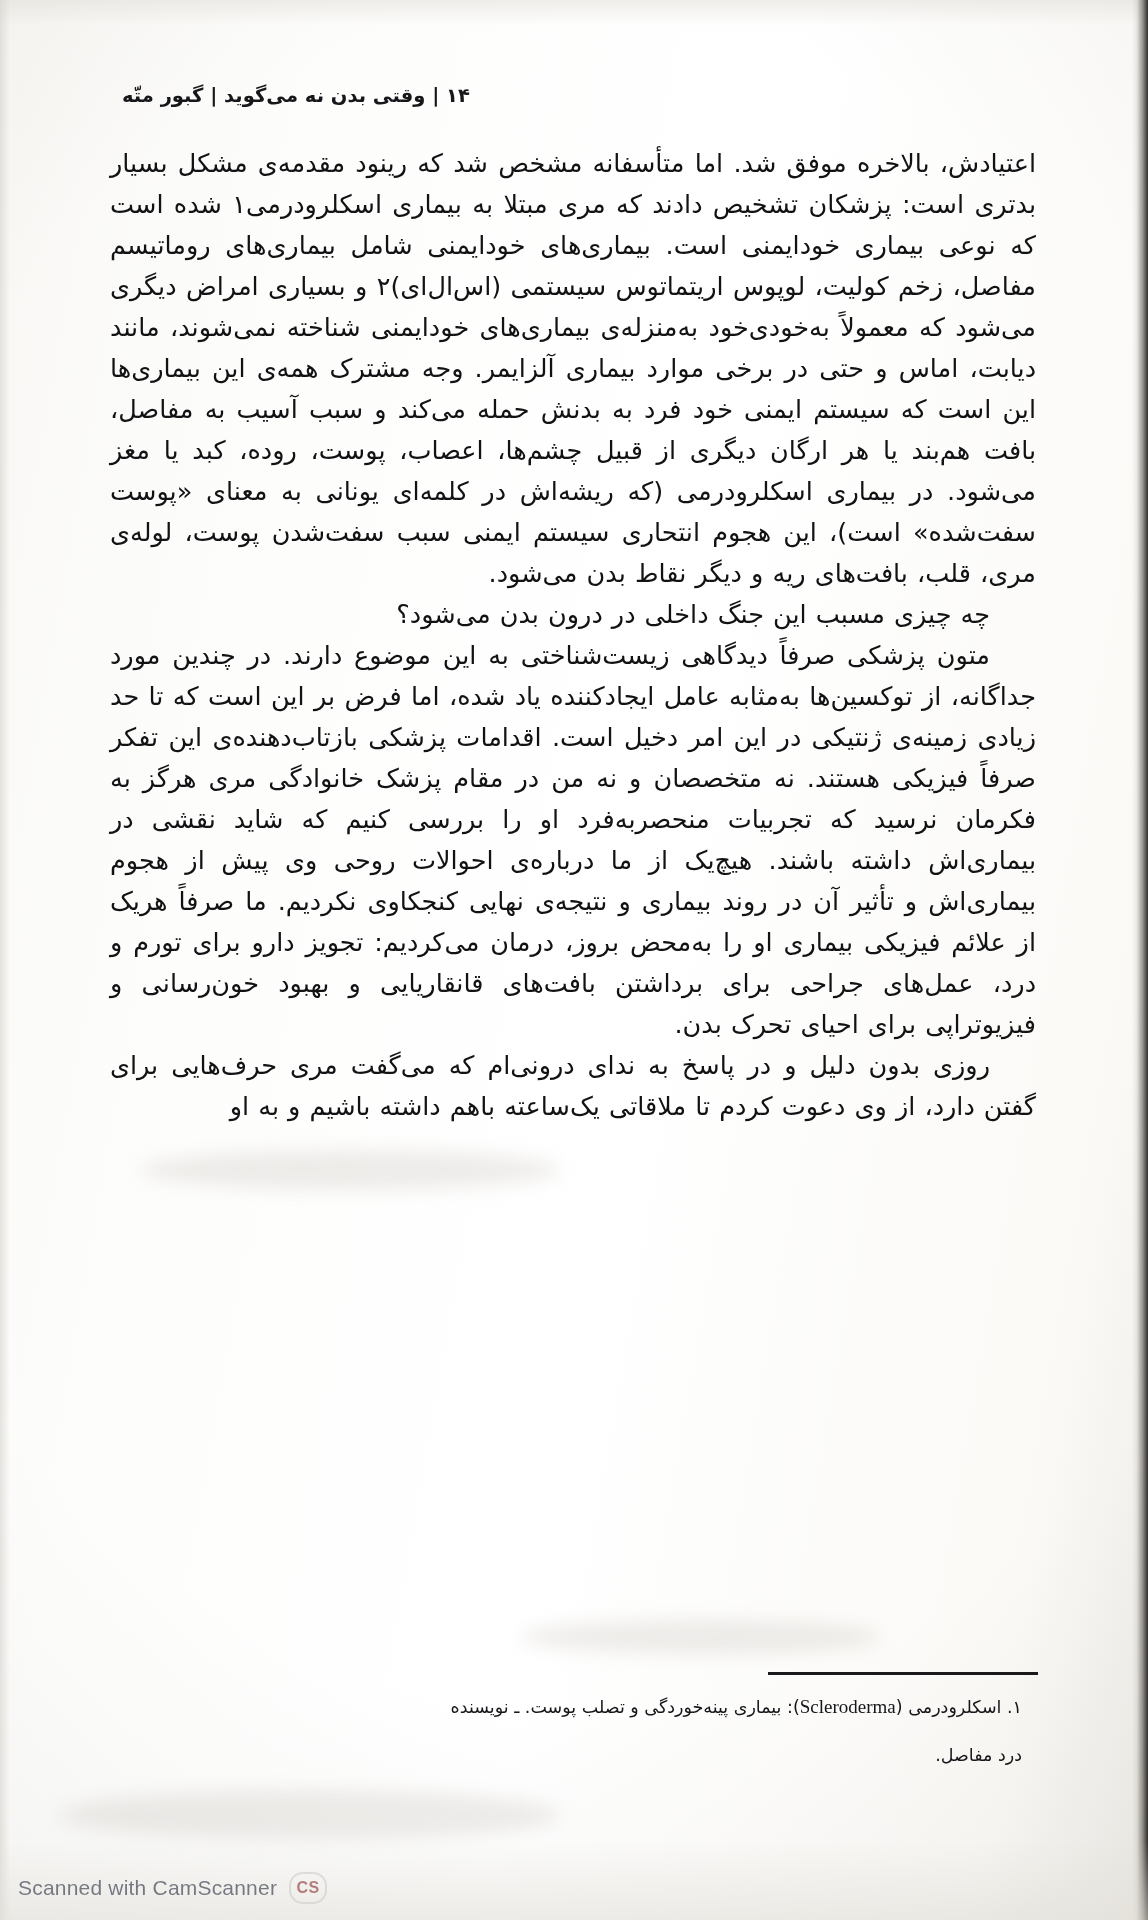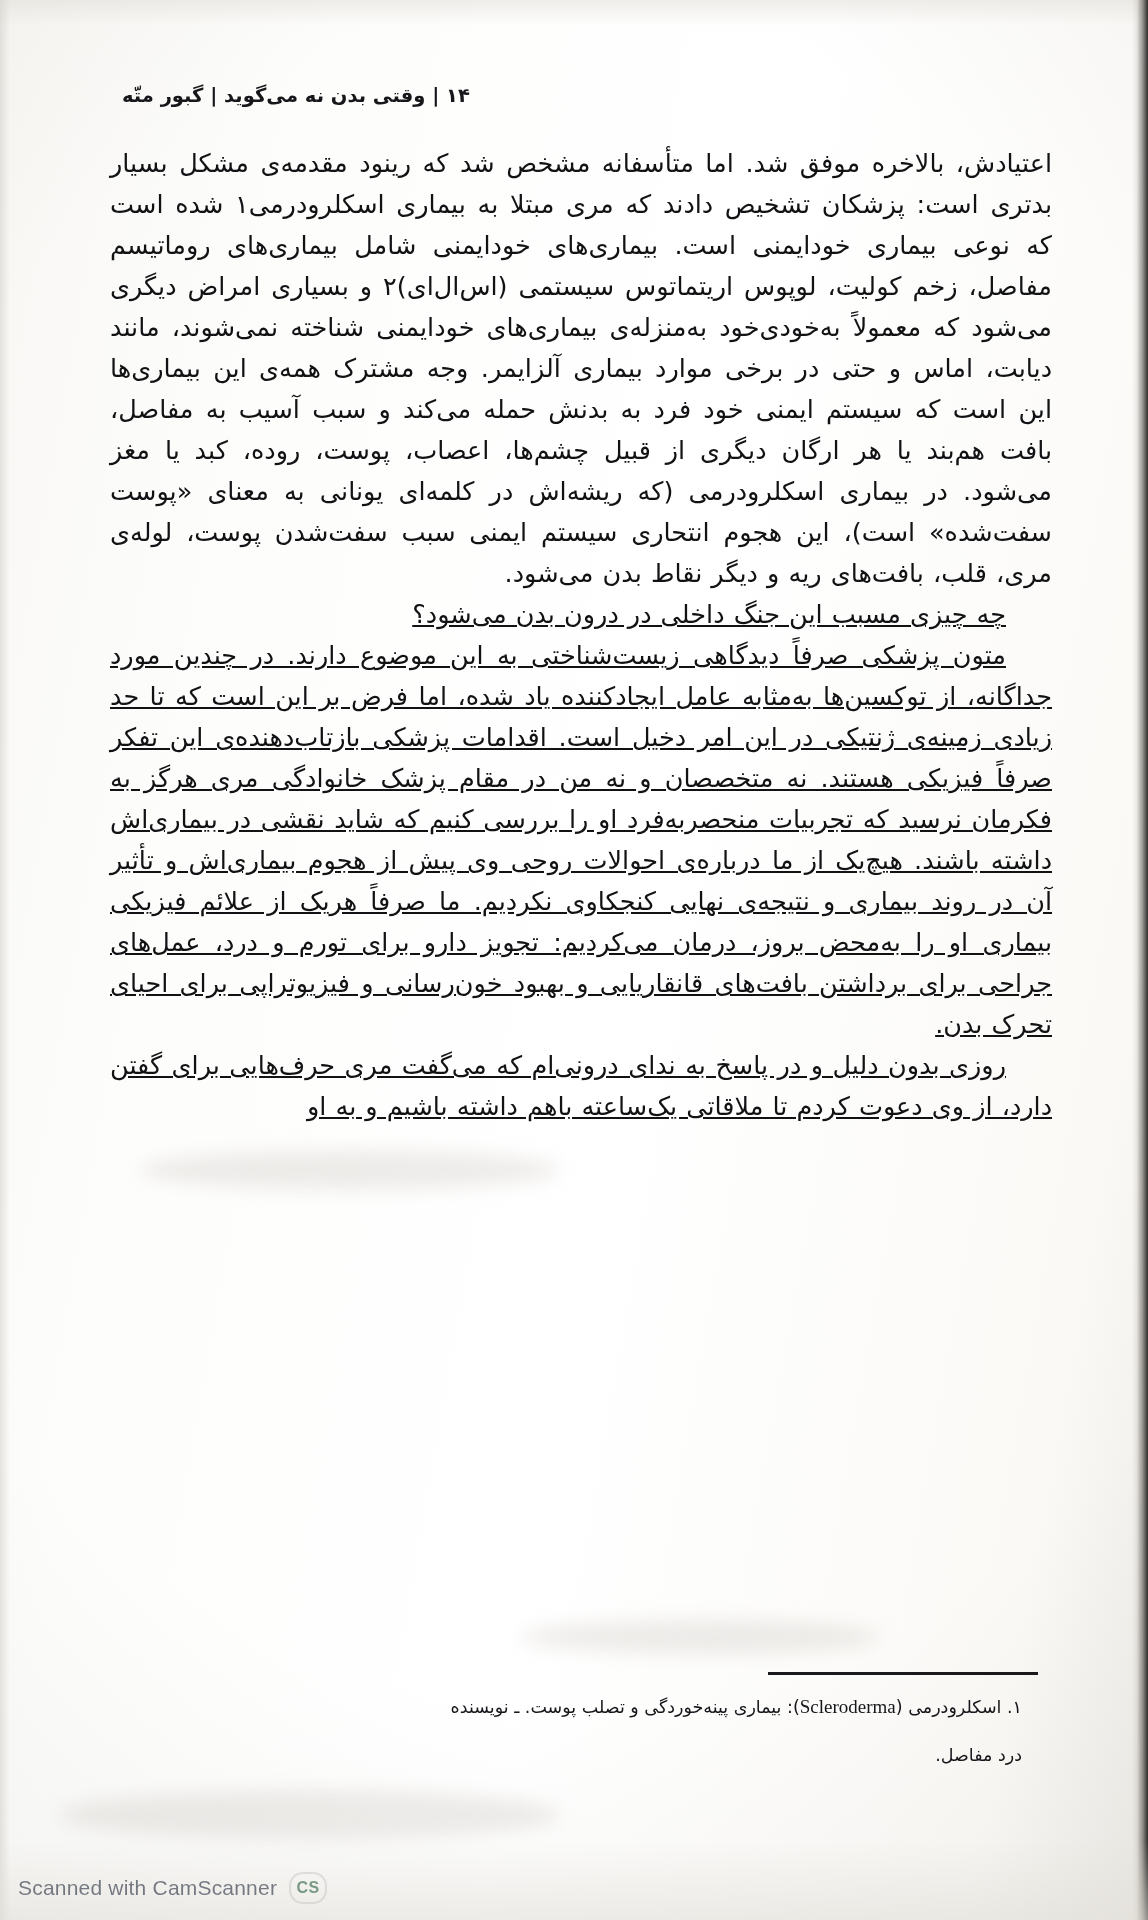--- a/index.html
+++ b/index.html
@@ -58,21 +58,21 @@
     pointer-events: none;
     border-radius: 50%;
     background: rgba(196,192,184,0.28);
     filter: blur(9px);
   }
 
   
   .content {
     position: absolute;
     top: 84px;
-    right: 96px;
+    right: 112px;
     left: 110px;
     height: 1700px;
   }
 
   .running-head {
     text-align: left;
     direction: rtl;
     font-size: 19.5px;
     font-weight: bold;
     color: #17161a;
@@ -91,21 +91,21 @@
     color: #121114;
     letter-spacing: -0.1px;
     word-spacing: 1px;
   }
 
   .para {
     margin: 0;
     text-align: justify;
     text-align-last: right;
   }
-  .para.indent { text-indent: 46px; text-decoration: underline; }
+  .para.indent { text-indent: 46px; }
 
   
   .footnotes {
     position: absolute;
     right: 110px;
     left: 110px;
     top: 1672px;
     direction: rtl;
   }
   .fn-rule {
@@ -145,21 +145,21 @@
     width: 34px;
     height: 28px;
     border: 2.5px solid #c9c9c9;
     border-radius: 14px;
     display: flex;
     align-items: center;
     justify-content: center;
     font-family: "Liberation Sans", sans-serif;
     font-size: 16px;
     font-weight: bold;
-    color: #14532d;
+    color: #7f1d1d;
     letter-spacing: 0.5px;
     direction: ltr;
   }
   .cs-text {
     font-family: "Liberation Sans", sans-serif;
     font-size: 21px;
     color: #0f172a;
     direction: ltr;
     letter-spacing: 0.2px;
   }

